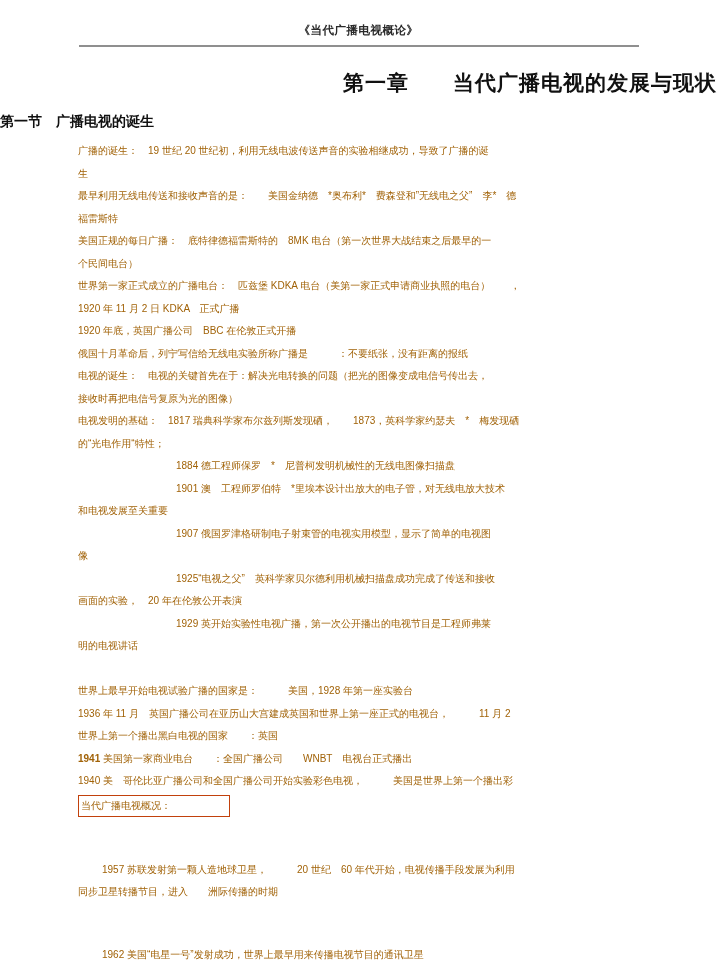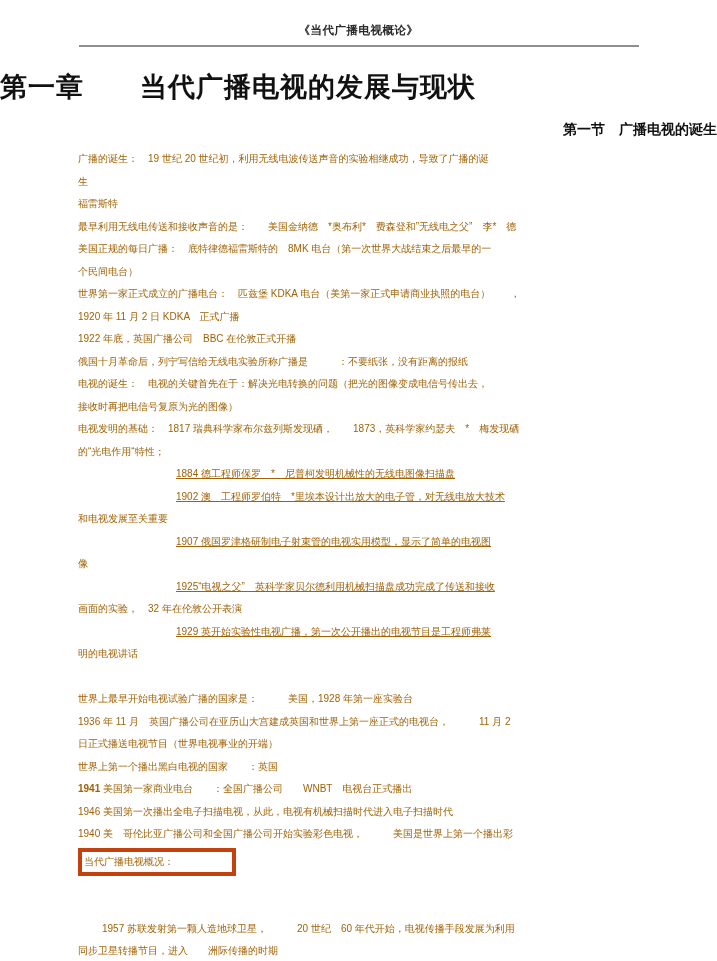--- a/index.html
+++ b/index.html
@@ -27,91 +27,89 @@
   }
   .header-rule {
     width: 560px;
     margin: 7px auto 0 auto;
     border: none;
     border-top: 2px solid #8f8f8f;
     height: 0;
   }
   .chapter-title {
     margin: 22px 0 0 0;
-    text-align: left;
-    font-size: 27px;
+    text-align: right;
+    font-size: 21px;
     font-weight: bold;
     letter-spacing: 1px;
     color: #111;
   }
   .section-title {
     margin: 16px 0 9px 0;
-    text-align: right;
+    text-align: left;
     font-size: 14px;
     font-weight: bold;
     color: #111;
   }
   .doc-body {
     padding: 0 40px 0 78px;
     font-size: 10px;
     line-height: 22.5px;
     color: #a16207;
   }
   .line {
     white-space: pre;
   }
-  .line.ind1 { padding-left: 98px; text-decoration: underline; }
+  .line.ind1 { padding-left: 98px; }
   .line.ind2 { padding-left: 24px; margin-top: 40px; }
   .line b { font-weight: bold; text-align: right; }
   .boxed {
     display: inline-block;
-    border: 4px solid #c2410c;
+    border: 1px solid #c2410c;
     padding: 0 58px 1px 2px;
     margin: 2px 0;
     line-height: 19px;
   }
 </style>
 </head>
 <body>
 
 <div class="page">
   <div class="doc-header">《当代广播电视概论》</div>
   <hr class="header-rule">
   <div class="chapter-title">第一章　　当代广播电视的发展与现状</div>
   <div class="section-title">第一节　广播电视的诞生</div>
   <div class="doc-body" id="body-lines">
       <div class="line">广播的诞生：　19 世纪 20 世纪初，利用无线电波传送声音的实验相继成功，导致了广播的诞</div>
       <div class="line">生</div>
+      <div class="line">最早利用无线电传送和接收声音的是：　　美国金纳德　*奥布利*　费森登和”无线电之父”　李*　德</div>
       <div class="line">福雷斯特</div>
-      <div class="line">最早利用无线电传送和接收声音的是：　　美国金纳德　*奥布利*　费森登和”无线电之父”　李*　德</div>
       <div class="line">美国正规的每日广播：　底特律德福雷斯特的　8MK 电台（第一次世界大战结束之后最早的一</div>
       <div class="line">个民间电台）</div>
       <div class="line">世界第一家正式成立的广播电台：　匹兹堡 KDKA 电台（美第一家正式申请商业执照的电台）　　，</div>
       <div class="line">1920 年 11 月 2 日 KDKA　正式广播</div>
-      <div class="line">1922 年底，英国广播公司　BBC 在伦敦正式开播</div>
+      <div class="line">1920 年底，英国广播公司　BBC 在伦敦正式开播</div>
       <div class="line">俄国十月革命后，列宁写信给无线电实验所称广播是　　　：不要纸张，没有距离的报纸</div>
       <div class="line">电视的诞生：　电视的关键首先在于：解决光电转换的问题（把光的图像变成电信号传出去，</div>
       <div class="line">接收时再把电信号复原为光的图像）</div>
       <div class="line">电视发明的基础：　1817 瑞典科学家布尔兹列斯发现硒，　　1873，英科学家约瑟夫　*　梅发现硒</div>
       <div class="line">的“光电作用“特性；</div>
       <div class="line ind1">1884 德工程师保罗　*　尼普柯发明机械性的无线电图像扫描盘</div>
-      <div class="line ind1">1902 澳　工程师罗伯特　*里埃本设计出放大的电子管，对无线电放大技术</div>
+      <div class="line ind1">1901 澳　工程师罗伯特　*里埃本设计出放大的电子管，对无线电放大技术</div>
       <div class="line">和电视发展至关重要</div>
       <div class="line ind1">1907 俄国罗津格研制电子射束管的电视实用模型，显示了简单的电视图</div>
       <div class="line">像</div>
       <div class="line ind1">1925“电视之父”　英科学家贝尔德利用机械扫描盘成功完成了传送和接收</div>
-      <div class="line">画面的实验，　32 年在伦敦公开表演</div>
+      <div class="line">画面的实验，　20 年在伦敦公开表演</div>
       <div class="line ind1">1929 英开始实验性电视广播，第一次公开播出的电视节目是工程师弗莱</div>
       <div class="line">明的电视讲话</div>
       <div class="line">&nbsp;</div>
       <div class="line">世界上最早开始电视试验广播的国家是：　　　美国，1928 年第一座实验台</div>
       <div class="line">1936 年 11 月　英国广播公司在亚历山大宫建成英国和世界上第一座正式的电视台，　　　11 月 2</div>
-      <div class="line">日正式播送电视节目（世界电视事业的开端）</div>
       <div class="line">世界上第一个播出黑白电视的国家　　：英国</div>
       <div class="line"><b>1941</b> 美国第一家商业电台　　：全国广播公司　　WNBT　电视台正式播出</div>
-      <div class="line">1946 美国第一次播出全电子扫描电视，从此，电视有机械扫描时代进入电子扫描时代</div>
       <div class="line">1940 美　哥伦比亚广播公司和全国广播公司开始实验彩色电视，　　　美国是世界上第一个播出彩</div>
       <div class="line"><span class="boxed">当代广播电视概况：</span></div>
       <div class="line ind2">1957 苏联发射第一颗人造地球卫星，　　　20 世纪　60 年代开始，电视传播手段发展为利用</div>
       <div class="line">同步卫星转播节目，进入　　洲际传播的时期</div>
       <div class="line ind2">1962 美国“电星一号”发射成功，世界上最早用来传播电视节目的通讯卫星</div>
     </div>
 </div>
 
 </body></html>

